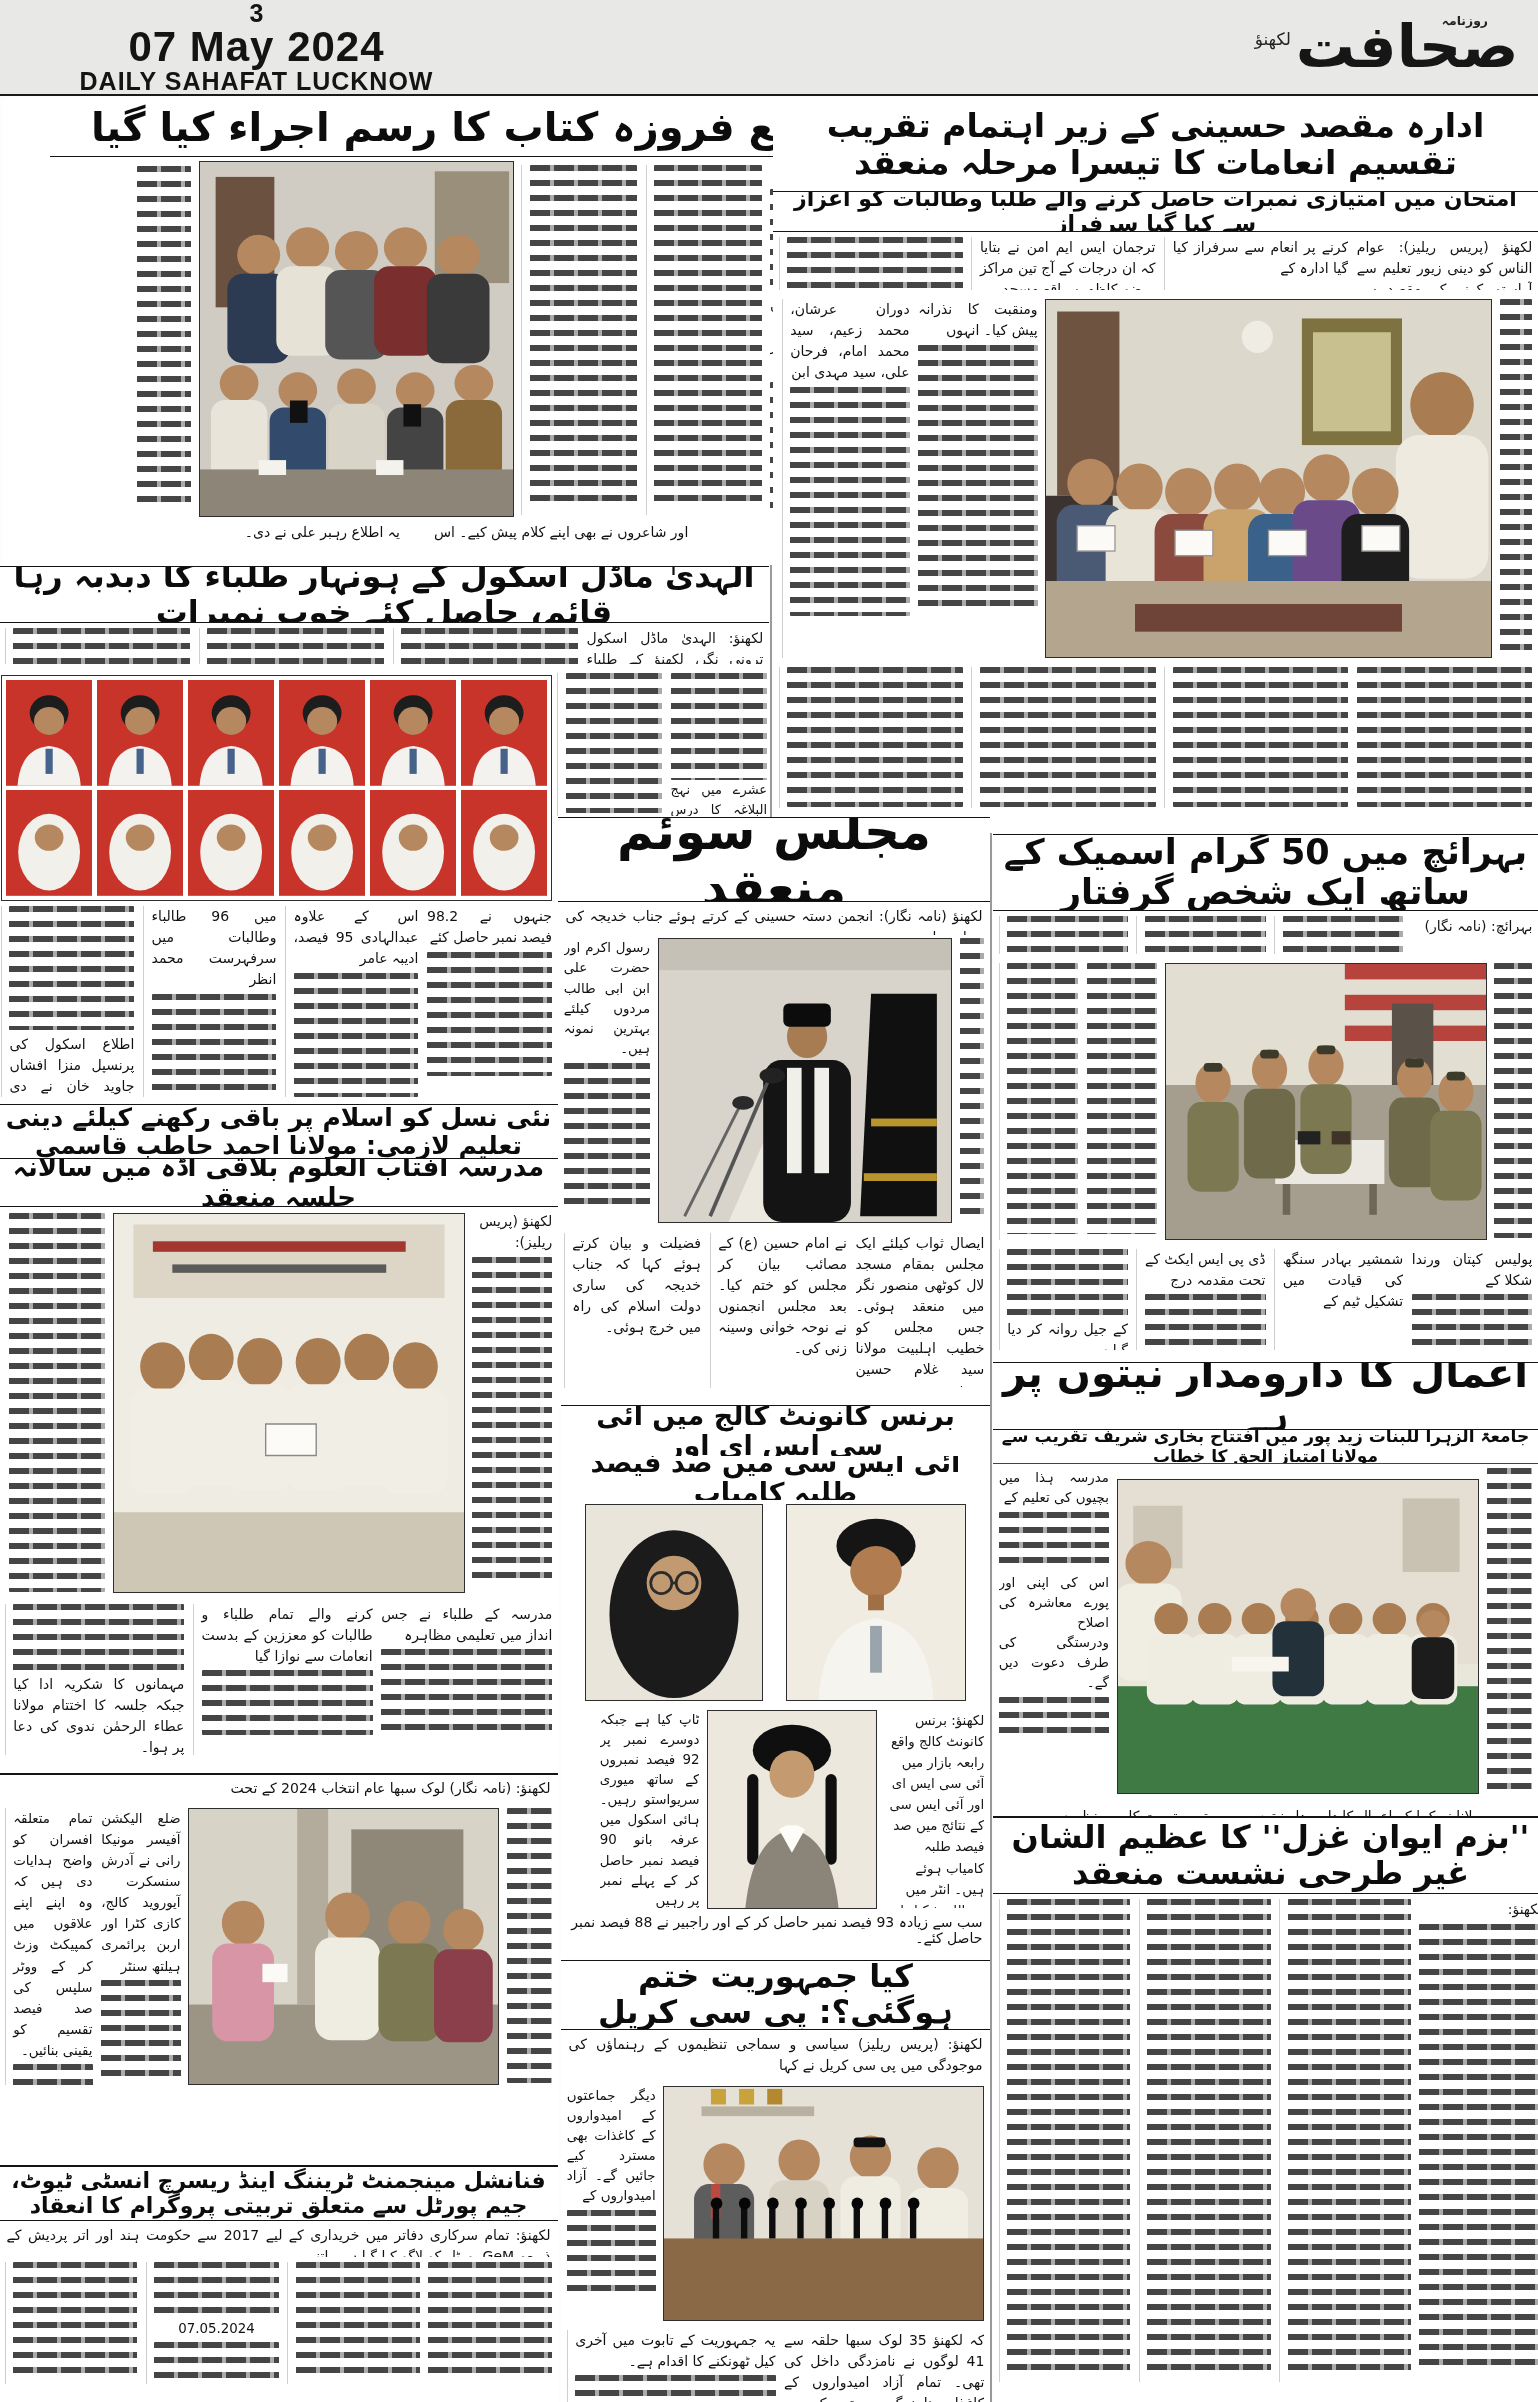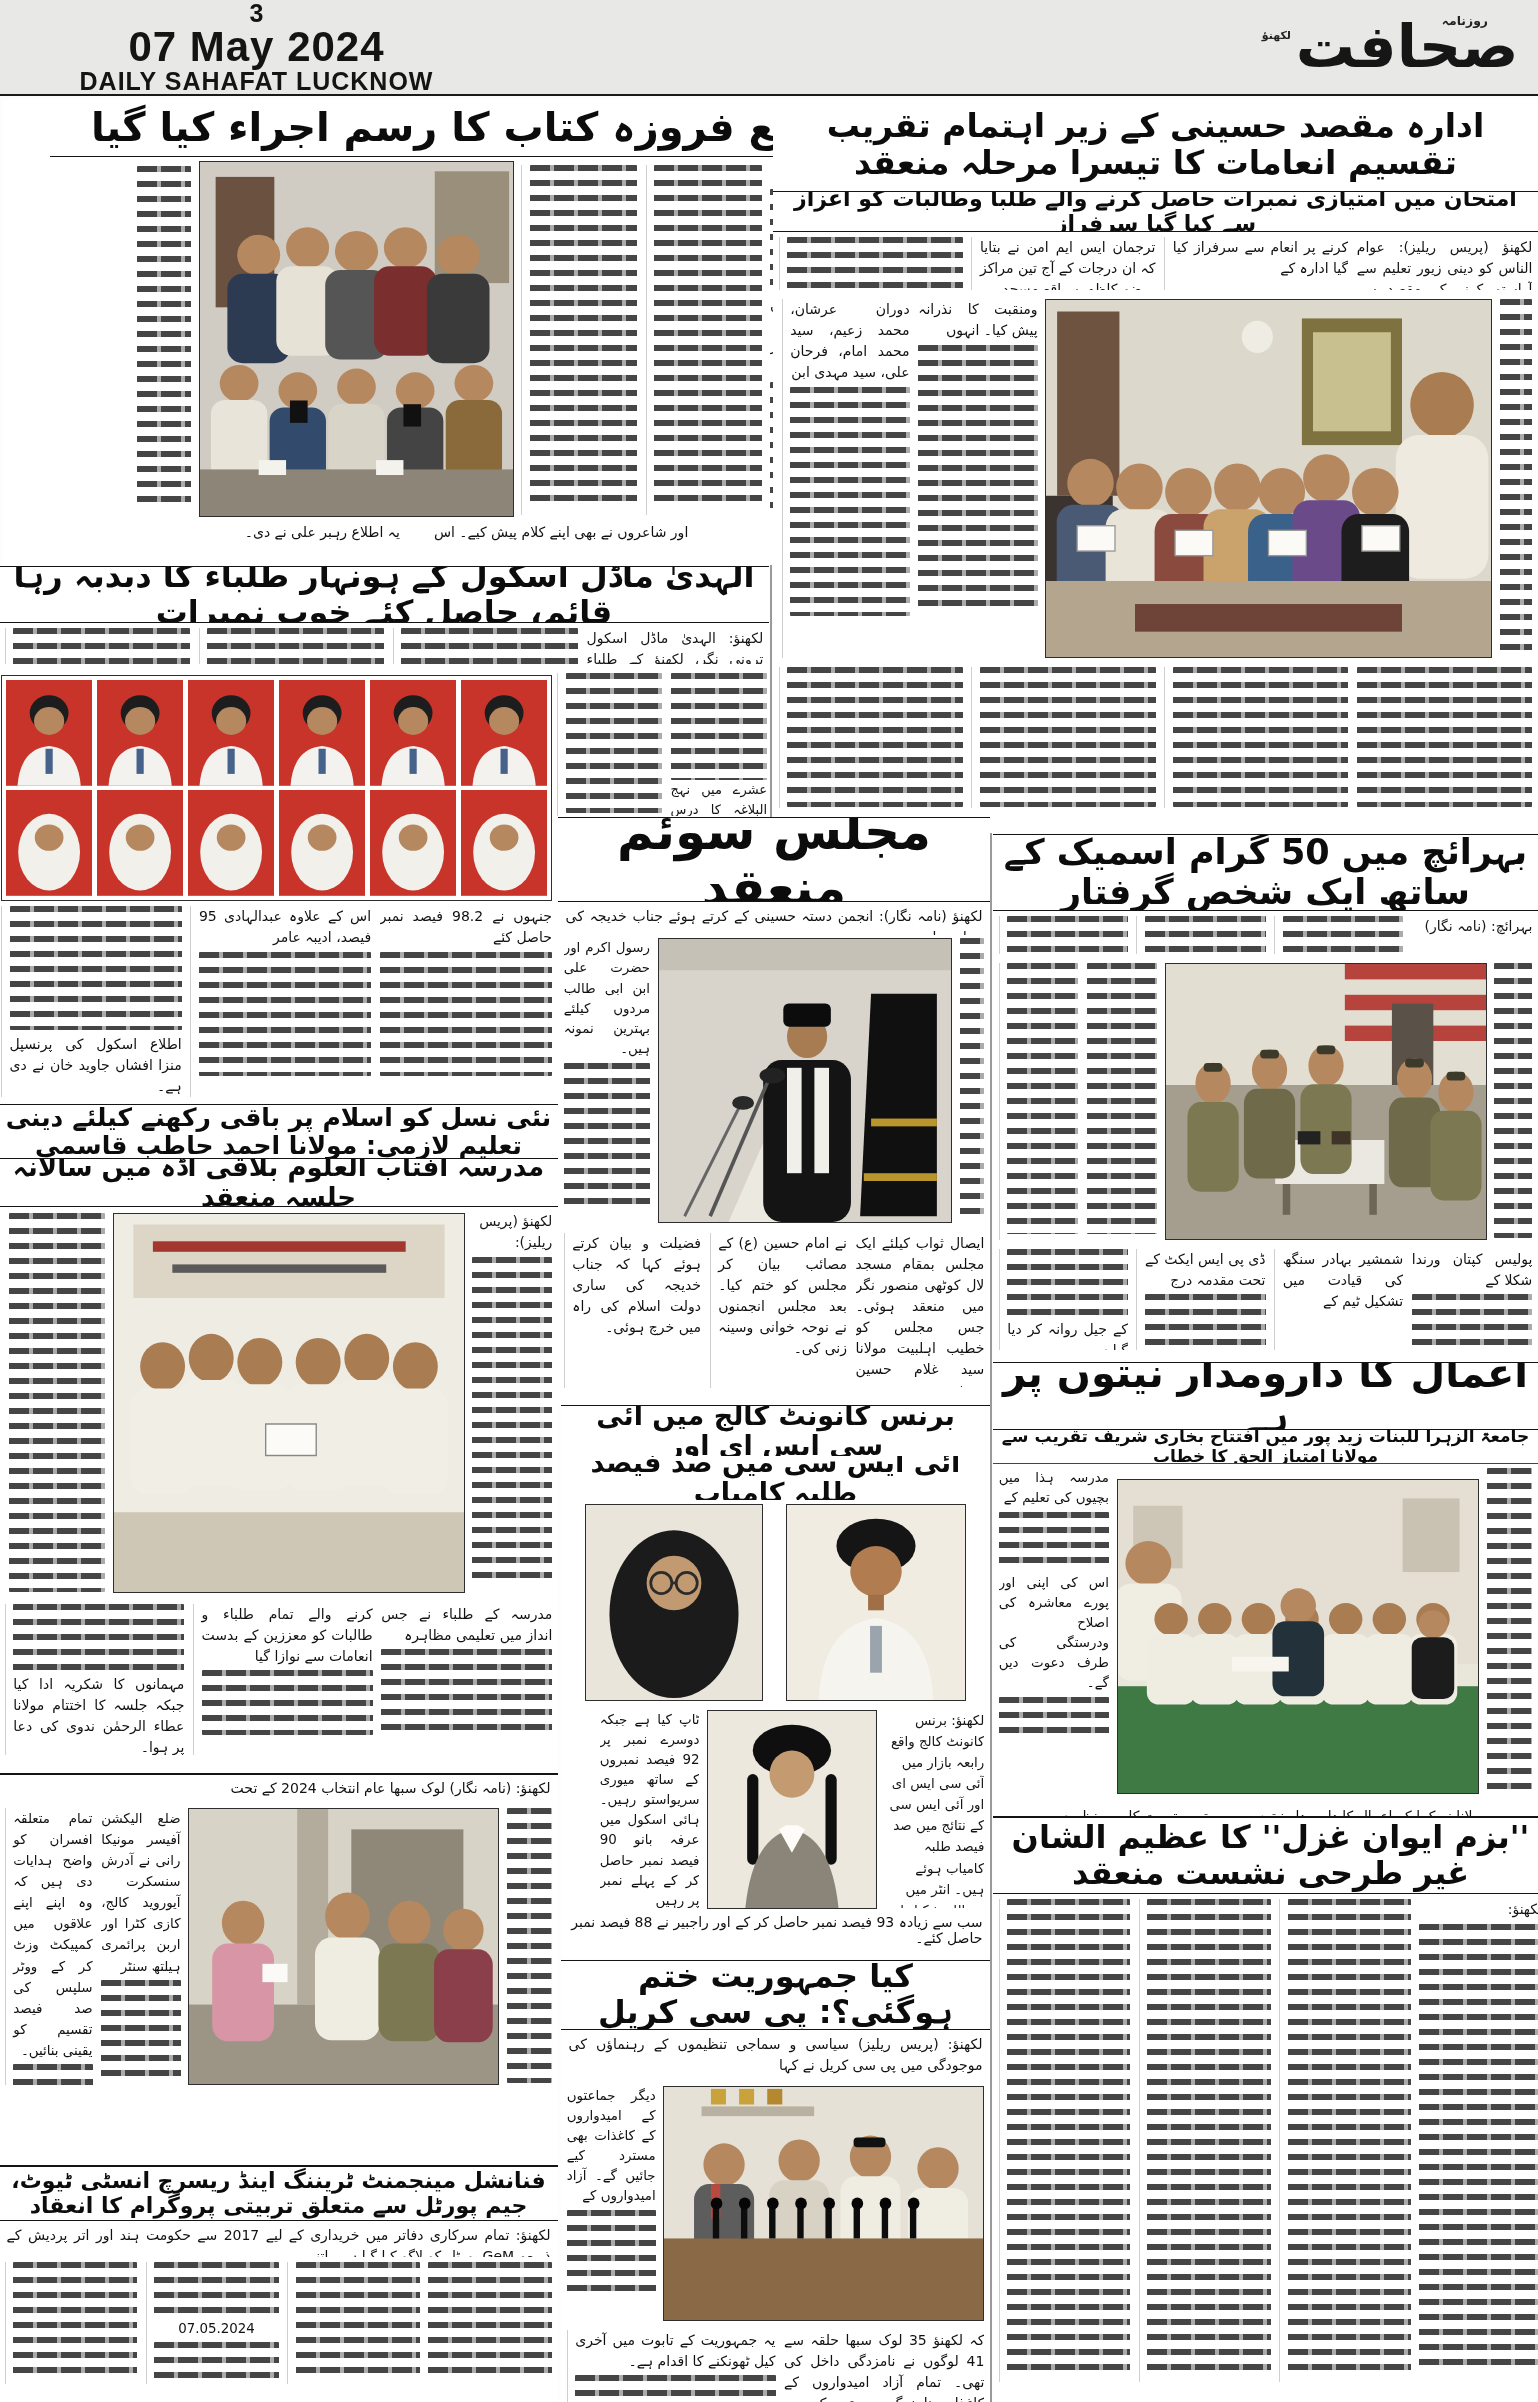--- a/index.html
+++ b/index.html
@@ -9,21 +9,21 @@
   .hdr{position:absolute;left:0;top:0;width:1539px;height:96px;background:#e8e8e6;
        border-bottom:2.9px solid #1a1a1a;box-sizing:border-box;}
   .hdr-left{position:absolute;left:57px;top:0;width:401px;text-align:center;direction:ltr;
             font-family:"Liberation Sans",sans-serif;color:#141414;}
   .hdr-pageno{font-size:25px;font-weight:bold;line-height:25px;margin-top:1px;}
   .hdr-date{font-size:42px;font-weight:bold;line-height:42px;letter-spacing:1px;}
   .hdr-paper{font-size:25px;font-weight:bold;line-height:26px;letter-spacing:1px;}
   .hdr-right{position:absolute;left:1190px;top:0;width:339px;height:92px;}
   .mast-ur{position:absolute;right:9.6px;top:5.7px;font-size:59px;font-weight:bold;line-height:82px;color:#161616;}
   .mast-type{position:absolute;right:40px;top:13px;font-size:12.4px;font-weight:bold;color:#222;}
-  .mast-city{position:absolute;right:237px;top:29px;font-size:11px;font-weight:bold;color:#222;text-align:right;}
+  .mast-city{position:absolute;right:237px;top:29px;font-size:17px;font-weight:normal;color:#222;text-align:right;}
   
   .art{position:absolute;background:#fff;overflow:hidden;box-sizing:border-box;}
   .rt2{border-top:1.9px solid #141414;} .rt3{border-top:2.9px solid #141414;}
   .h-nas{font-weight:bold;text-align:center;color:#0c0c0c;display:flex;align-items:center;
          justify-content:center;line-height:1.12;overflow:hidden;padding:0 5.7px;box-sizing:border-box;}
   .rb{border-bottom:1.9px solid #141414;} .rb1{border-bottom:1px solid #444;}
   .cols{display:flex;gap:8.6px;padding:4.8px 5.7px;box-sizing:border-box;overflow:hidden;}
   .col{flex:1;overflow:hidden;position:relative;font-size:14px;line-height:1.5;text-align:justify;}
   .col + .col{border-left:1px solid #cfcfcf;padding-left:7.6px;}
   .lead{font-size:14px;line-height:1.5;color:#151515;margin-top:17px;}
@@ -337,20 +337,24 @@
       <div class="cols" style="height:191px;padding:0;">
         <div class="col">
           <span>جنہوں نے 98.2 فیصد نمبر حاصل کئے</span>
           <div class="ft" style="height:124px;margin-top:3.8px;"></div>
         </div>
         <div class="col">
           <span>اس کے علاوہ عبدالہادی 95 فیصد، ادیبہ عامر</span>
           <div class="ft" style="height:124px;margin-top:3.8px;"></div>
         </div>
         <div class="col">
+          <span>میں 96 طالباء وطالبات میں سرفہرست محمد انظر</span>
+          <div class="ft" style="height:124px;margin-top:3.8px;"></div>
+        </div>
+        <div class="col">
           <div class="ft" style="height:124px;"></div>
           <div style="margin-top:3.8px;">اطلاع اسکول کی پرنسپل منزا افشاں جاوید خان نے دی ہے۔</div>
         </div>
       </div>
     </div>
   </section>
 
   <section class="art rt2" id="a-majlis">
     <div class="h-nas h1 rb">مجلس سوئم منعقد</div>
     <div class="para" style="height:32.5px;">لکھنؤ (نامہ نگار): انجمن دستہ حسینی کے کرتے ہوئے جناب خدیجہ کی عظمت اور</div>

